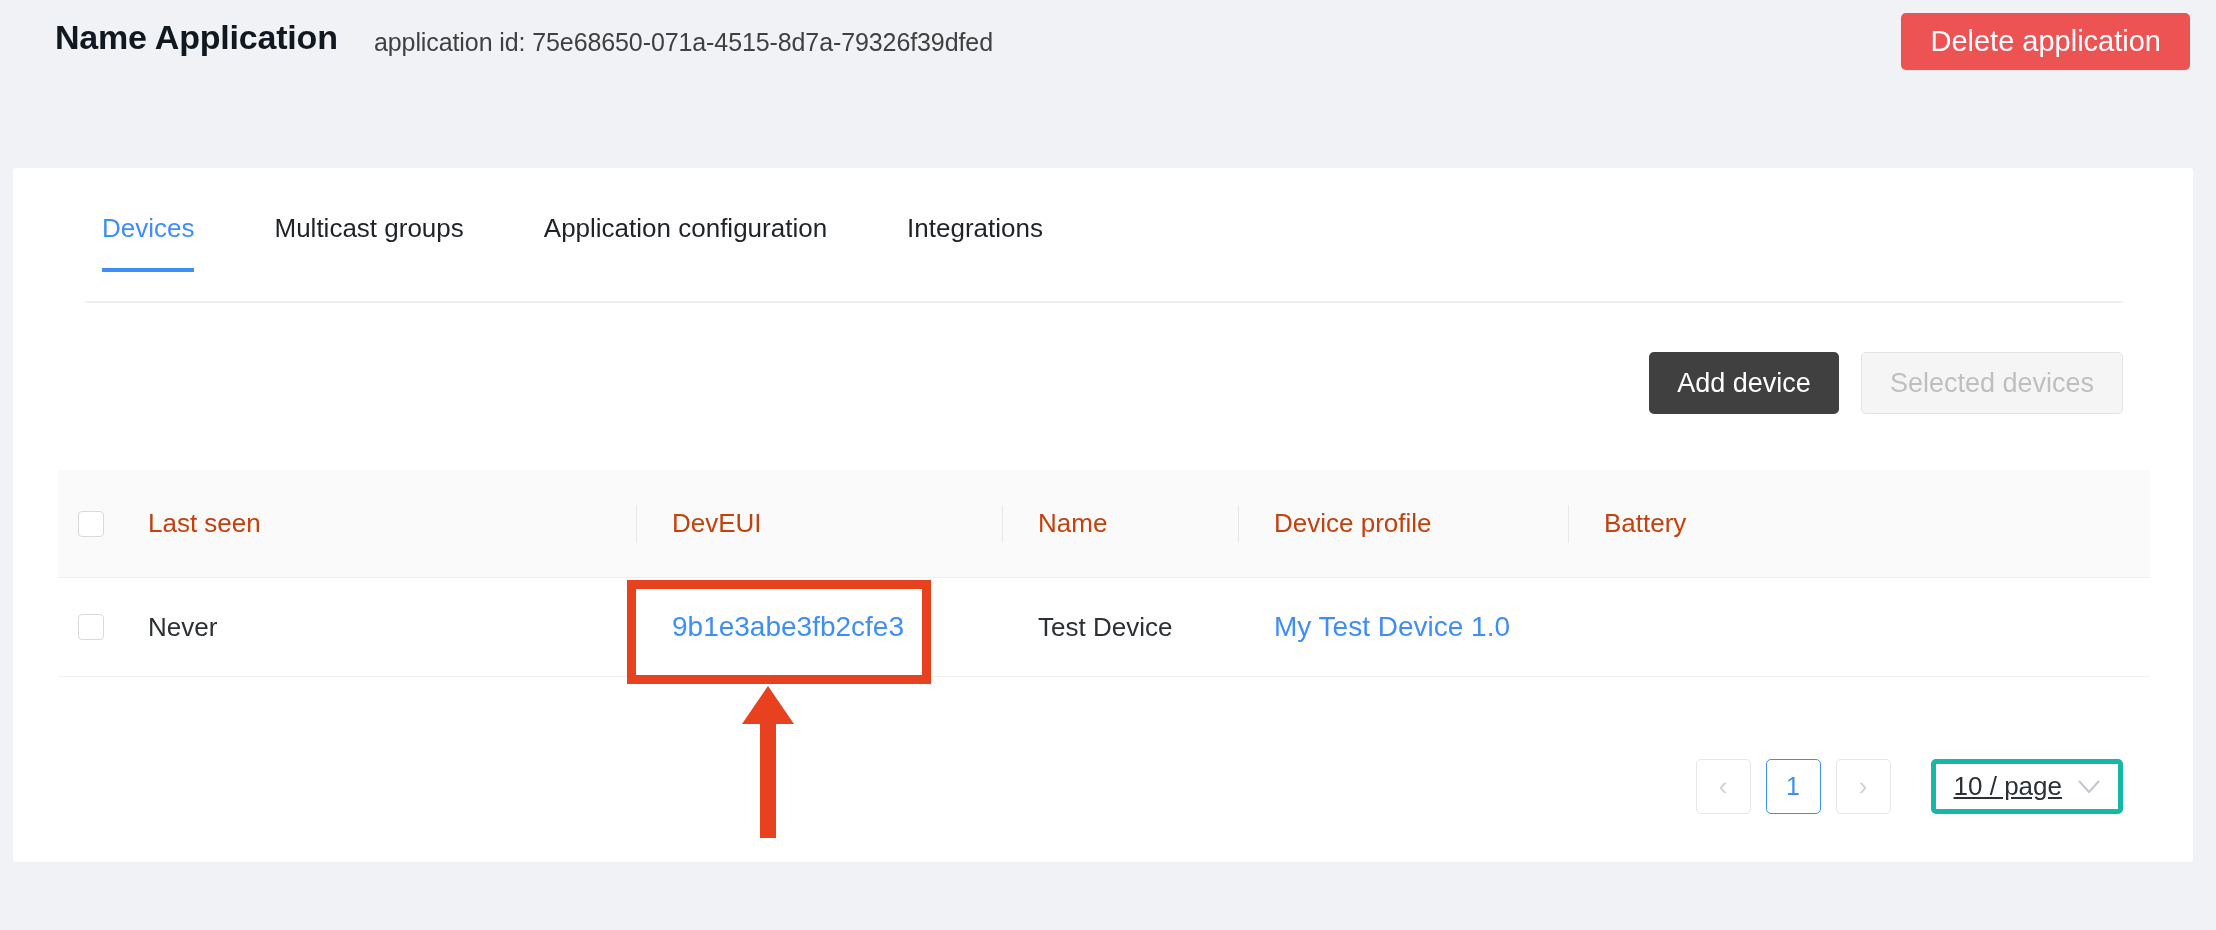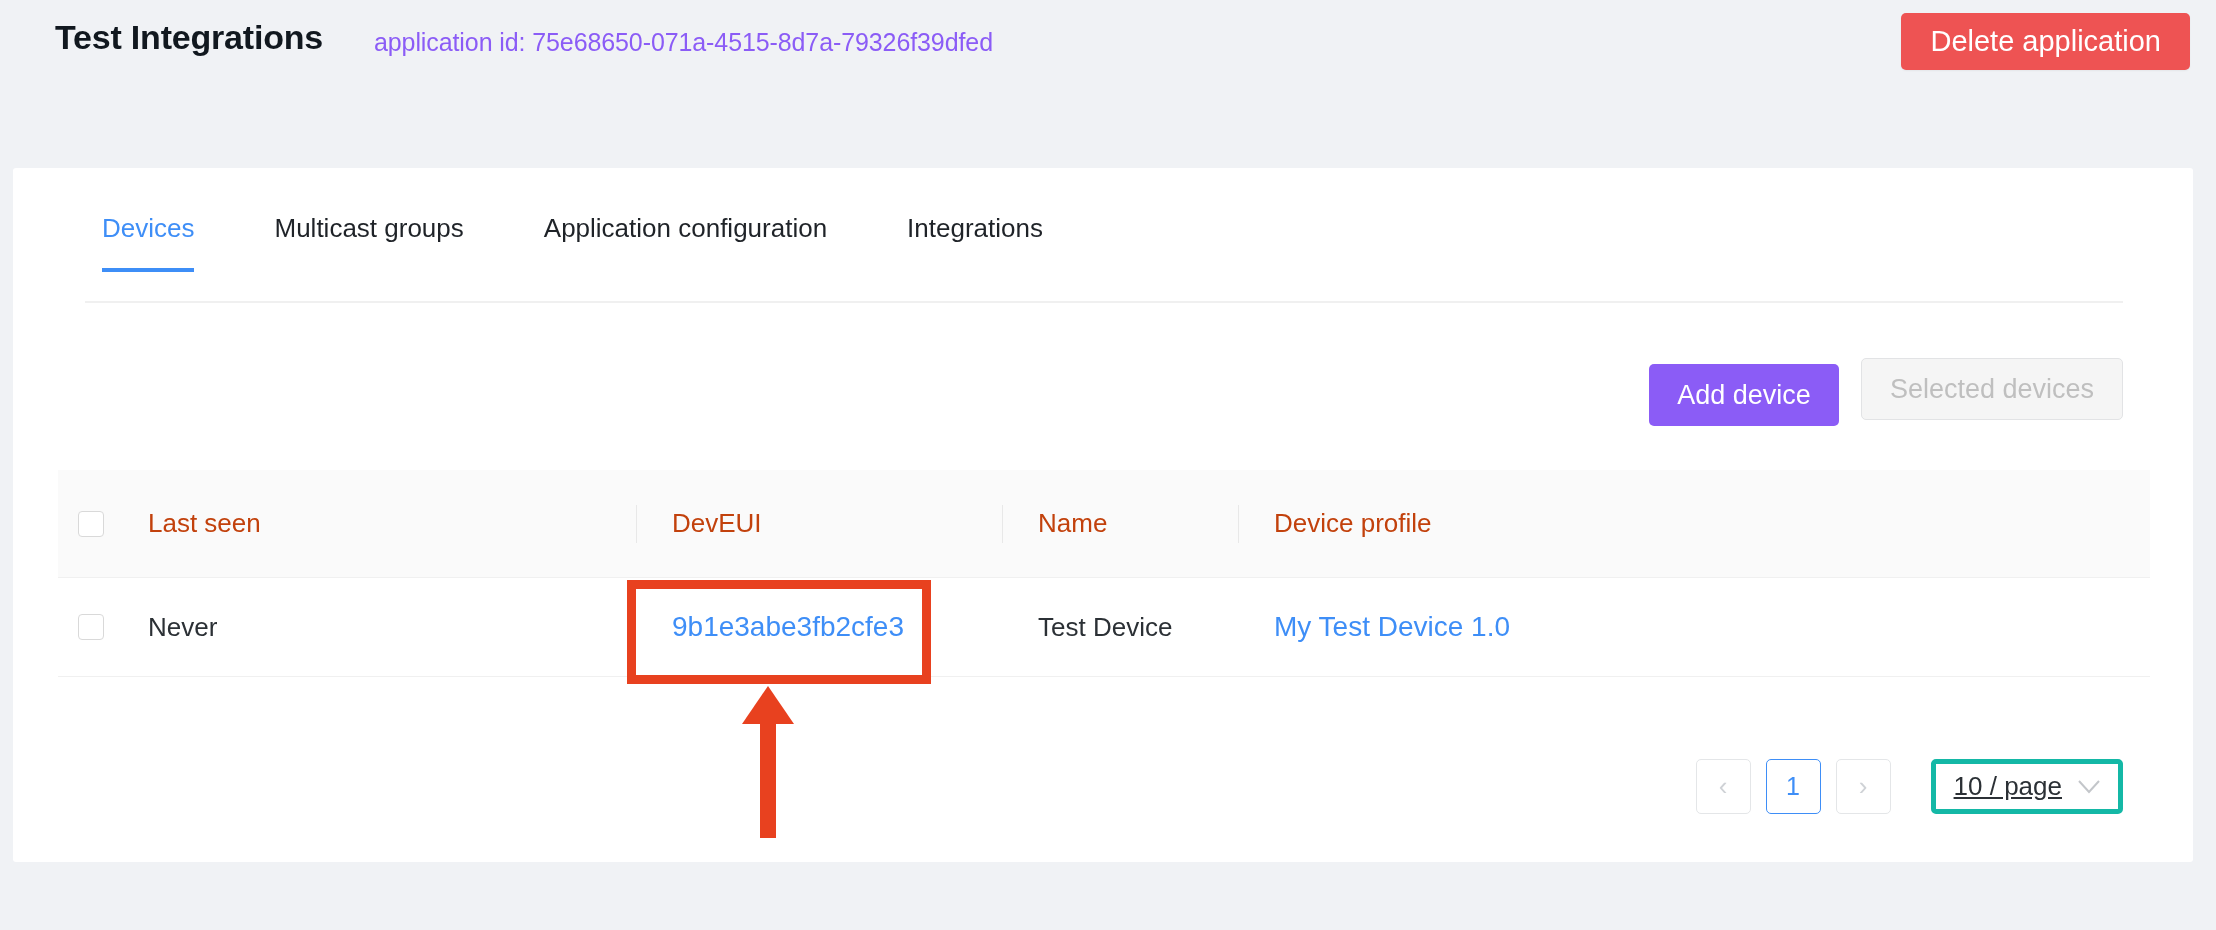--- a/index.html
+++ b/index.html
@@ -31,21 +31,21 @@
     font-size: 34px;
     font-weight: bold;
     color: #11181f;
     letter-spacing: -0.2px;
   }
   .app-id {
     position: absolute;
     left: 374px;
     top: 28px;
     font-size: 25px;
-    color: #8b5cf6;
+    color: #404040;
     letter-spacing: -0.1px;
   }
   .delete-app-button {
     position: absolute;
     right: 26px;
     top: 13px;
     height: 57px;
     padding: 0 29px;
     border: none;
     border-radius: 5px;
@@ -120,28 +120,27 @@
     right: 70px;
     top: 184px;
     display: flex;
     align-items: center;
   }
   .btn-add-device {
     height: 62px;
     padding: 0 28px;
     border: none;
     border-radius: 5px;
-    background: #8b5cf6;
+    background: #404040;
     color: #ffffff;
     font-family: "Liberation Sans", sans-serif;
     font-size: 27px;
     line-height: 62px;
     cursor: pointer;
     margin-right: 22px;
-    margin-top: 12px;
   }
   .btn-selected-devices {
     height: 62px;
     padding: 0 28px;
     border: 1px solid #e2e3e5;
     border-radius: 5px;
     background: #f5f5f5;
     color: #bfbfbf;
     font-family: "Liberation Sans", sans-serif;
     font-size: 27px;
@@ -286,21 +285,21 @@
     top: 686px;
     width: 52px;
     height: 152px;
     pointer-events: none;
   }
 </style>
 </head>
 <body>
 
 <div class="page-header">
-  <div class="app-title">Test Integrations</div>
+  <div class="app-title">Name Application</div>
   <div class="app-id">application id: 75e68650-071a-4515-8d7a-79326f39dfed</div>
   <button class="delete-app-button">Delete application</button>
 </div>
 
 <div class="card">
 
   <div class="tabs-bar">
     <div class="tabs-row">
       <div class="tab active">Devices</div>
       <div class="tab">Multicast groups</div>
@@ -325,20 +324,23 @@
         <span class="th-text">Last seen</span>
       </div>
       <div class="cell col-deveui divider">
         <span class="th-text">DevEUI</span>
       </div>
       <div class="cell col-name divider">
         <span class="th-text">Name</span>
       </div>
       <div class="cell col-profile divider">
         <span class="th-text">Device profile</span>
+      </div>
+      <div class="cell col-battery divider">
+        <span class="th-text">Battery</span>
       </div>
     </div>
 
     <div class="trow">
       <div class="cell col-check">
         <div class="checkbox"></div>
       </div>
       <div class="cell col-last">
         <span class="td-text">Never</span>
       </div>

